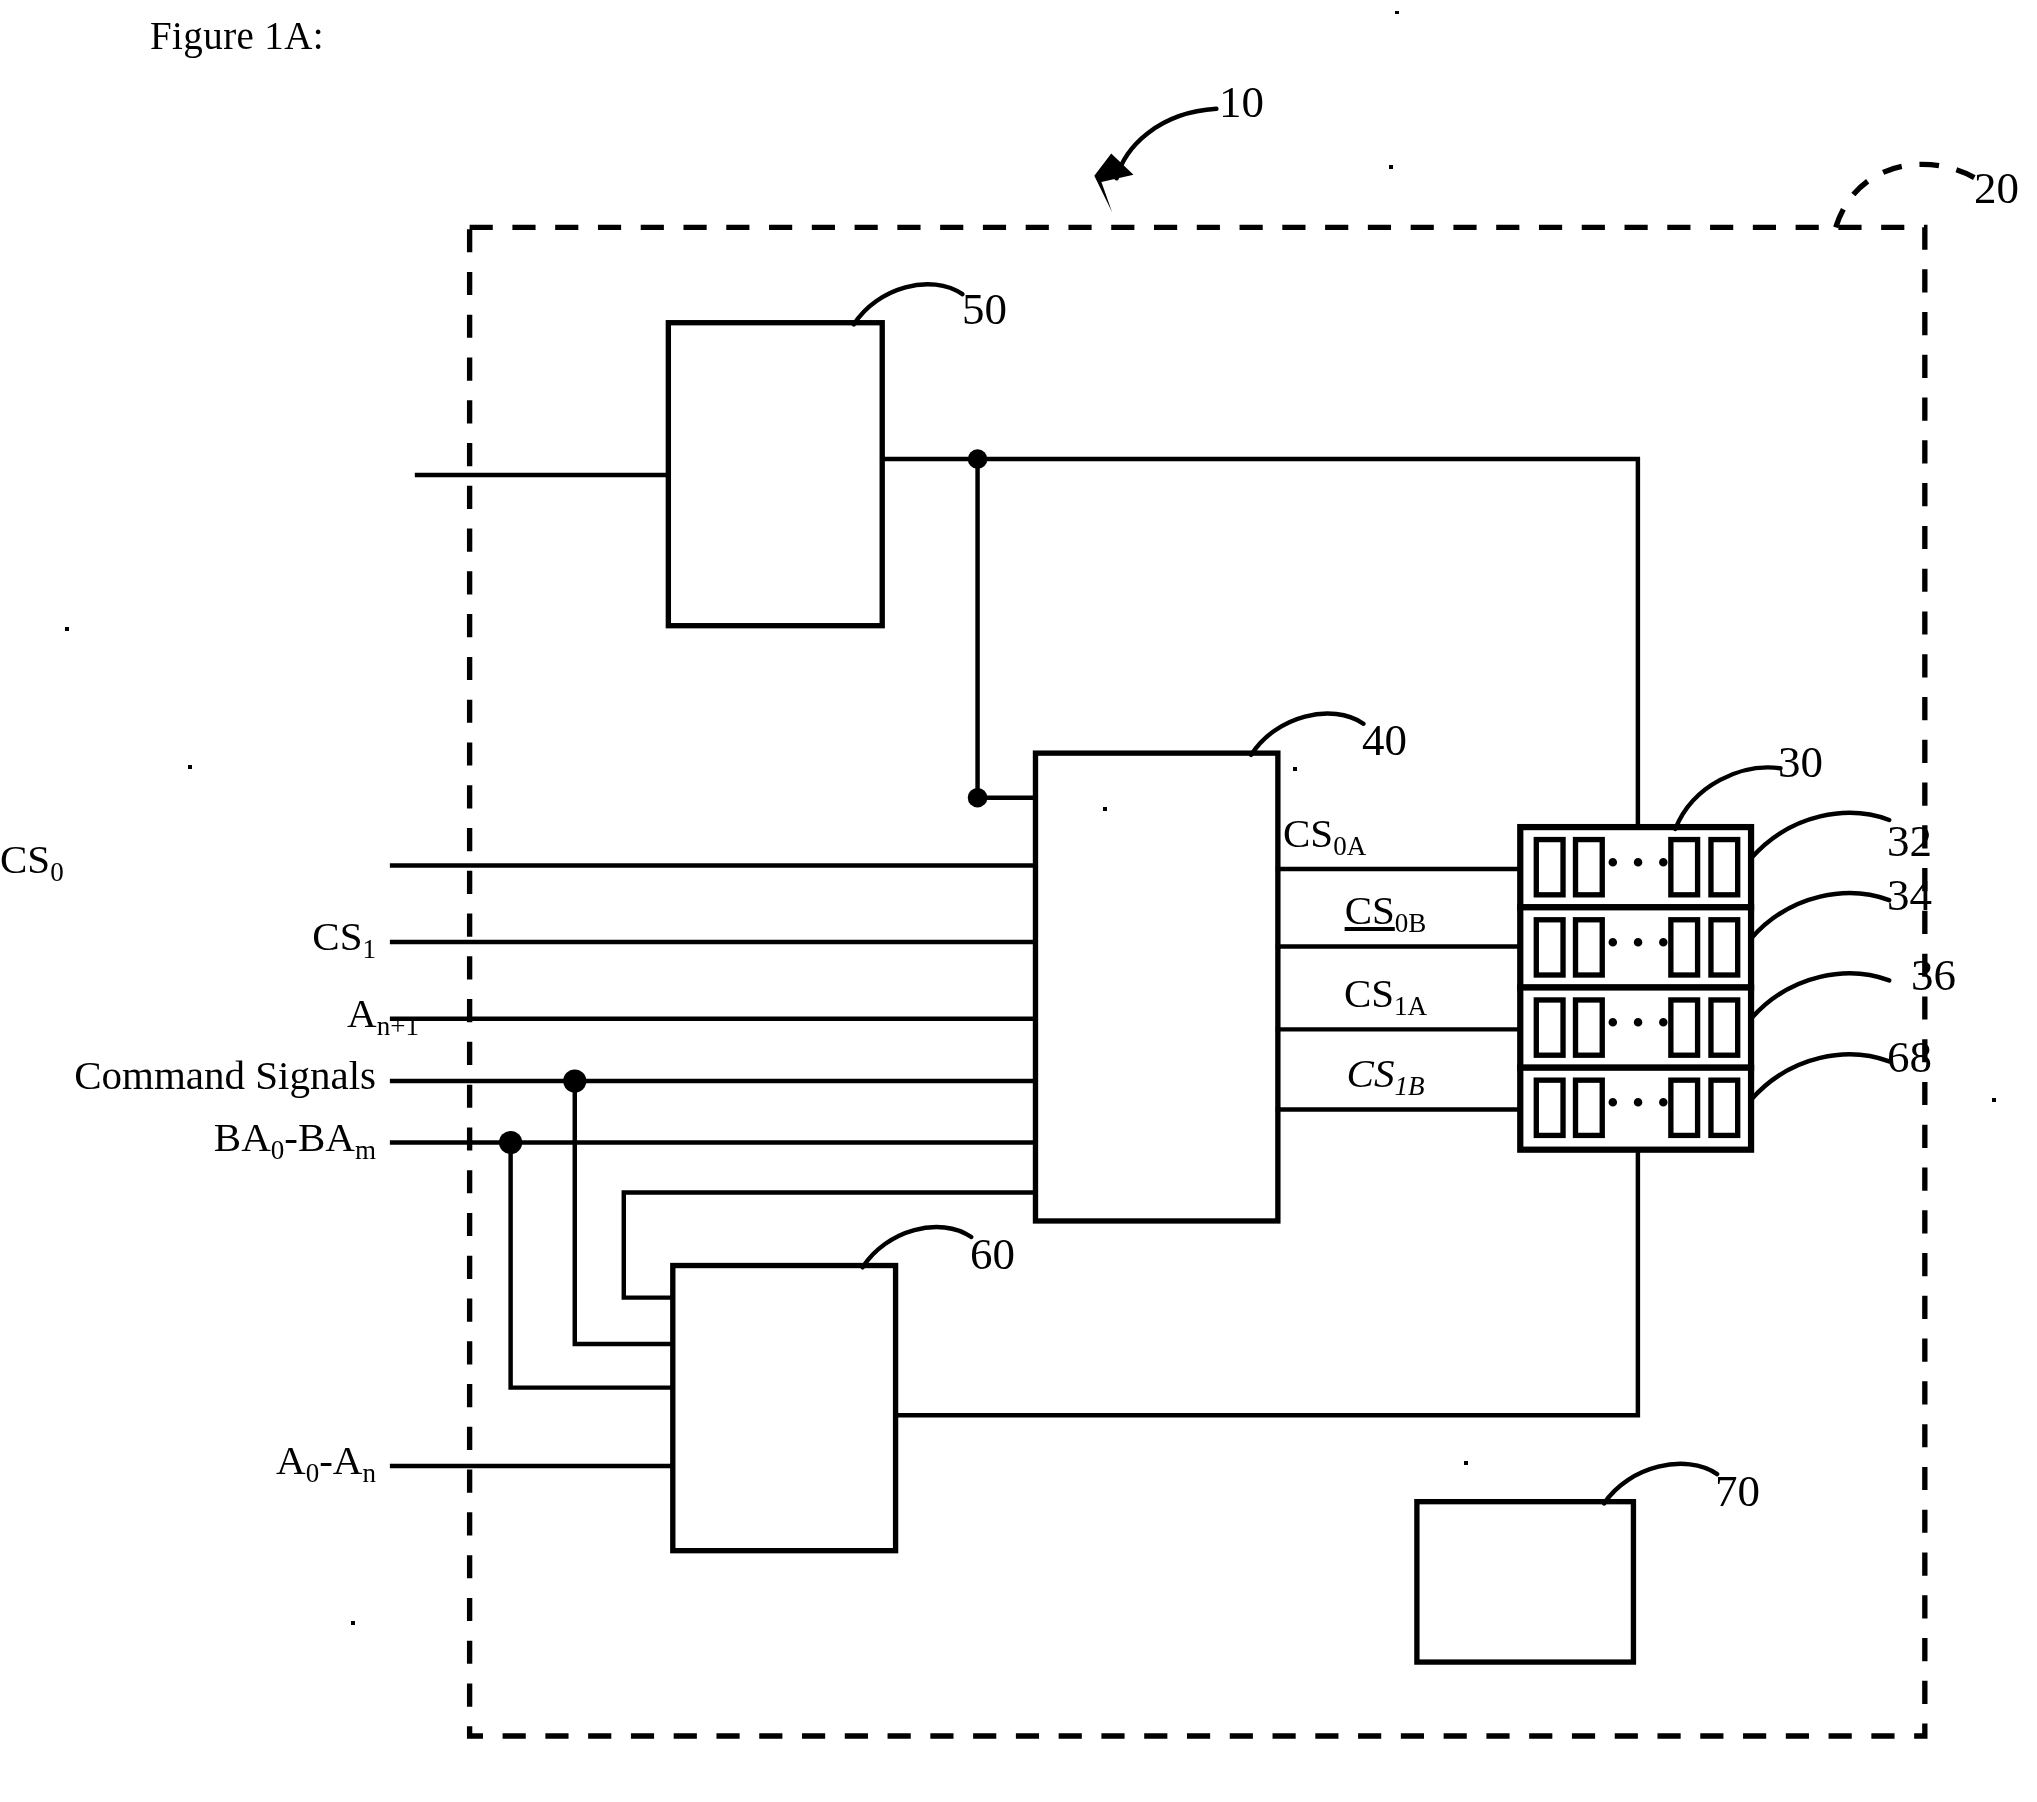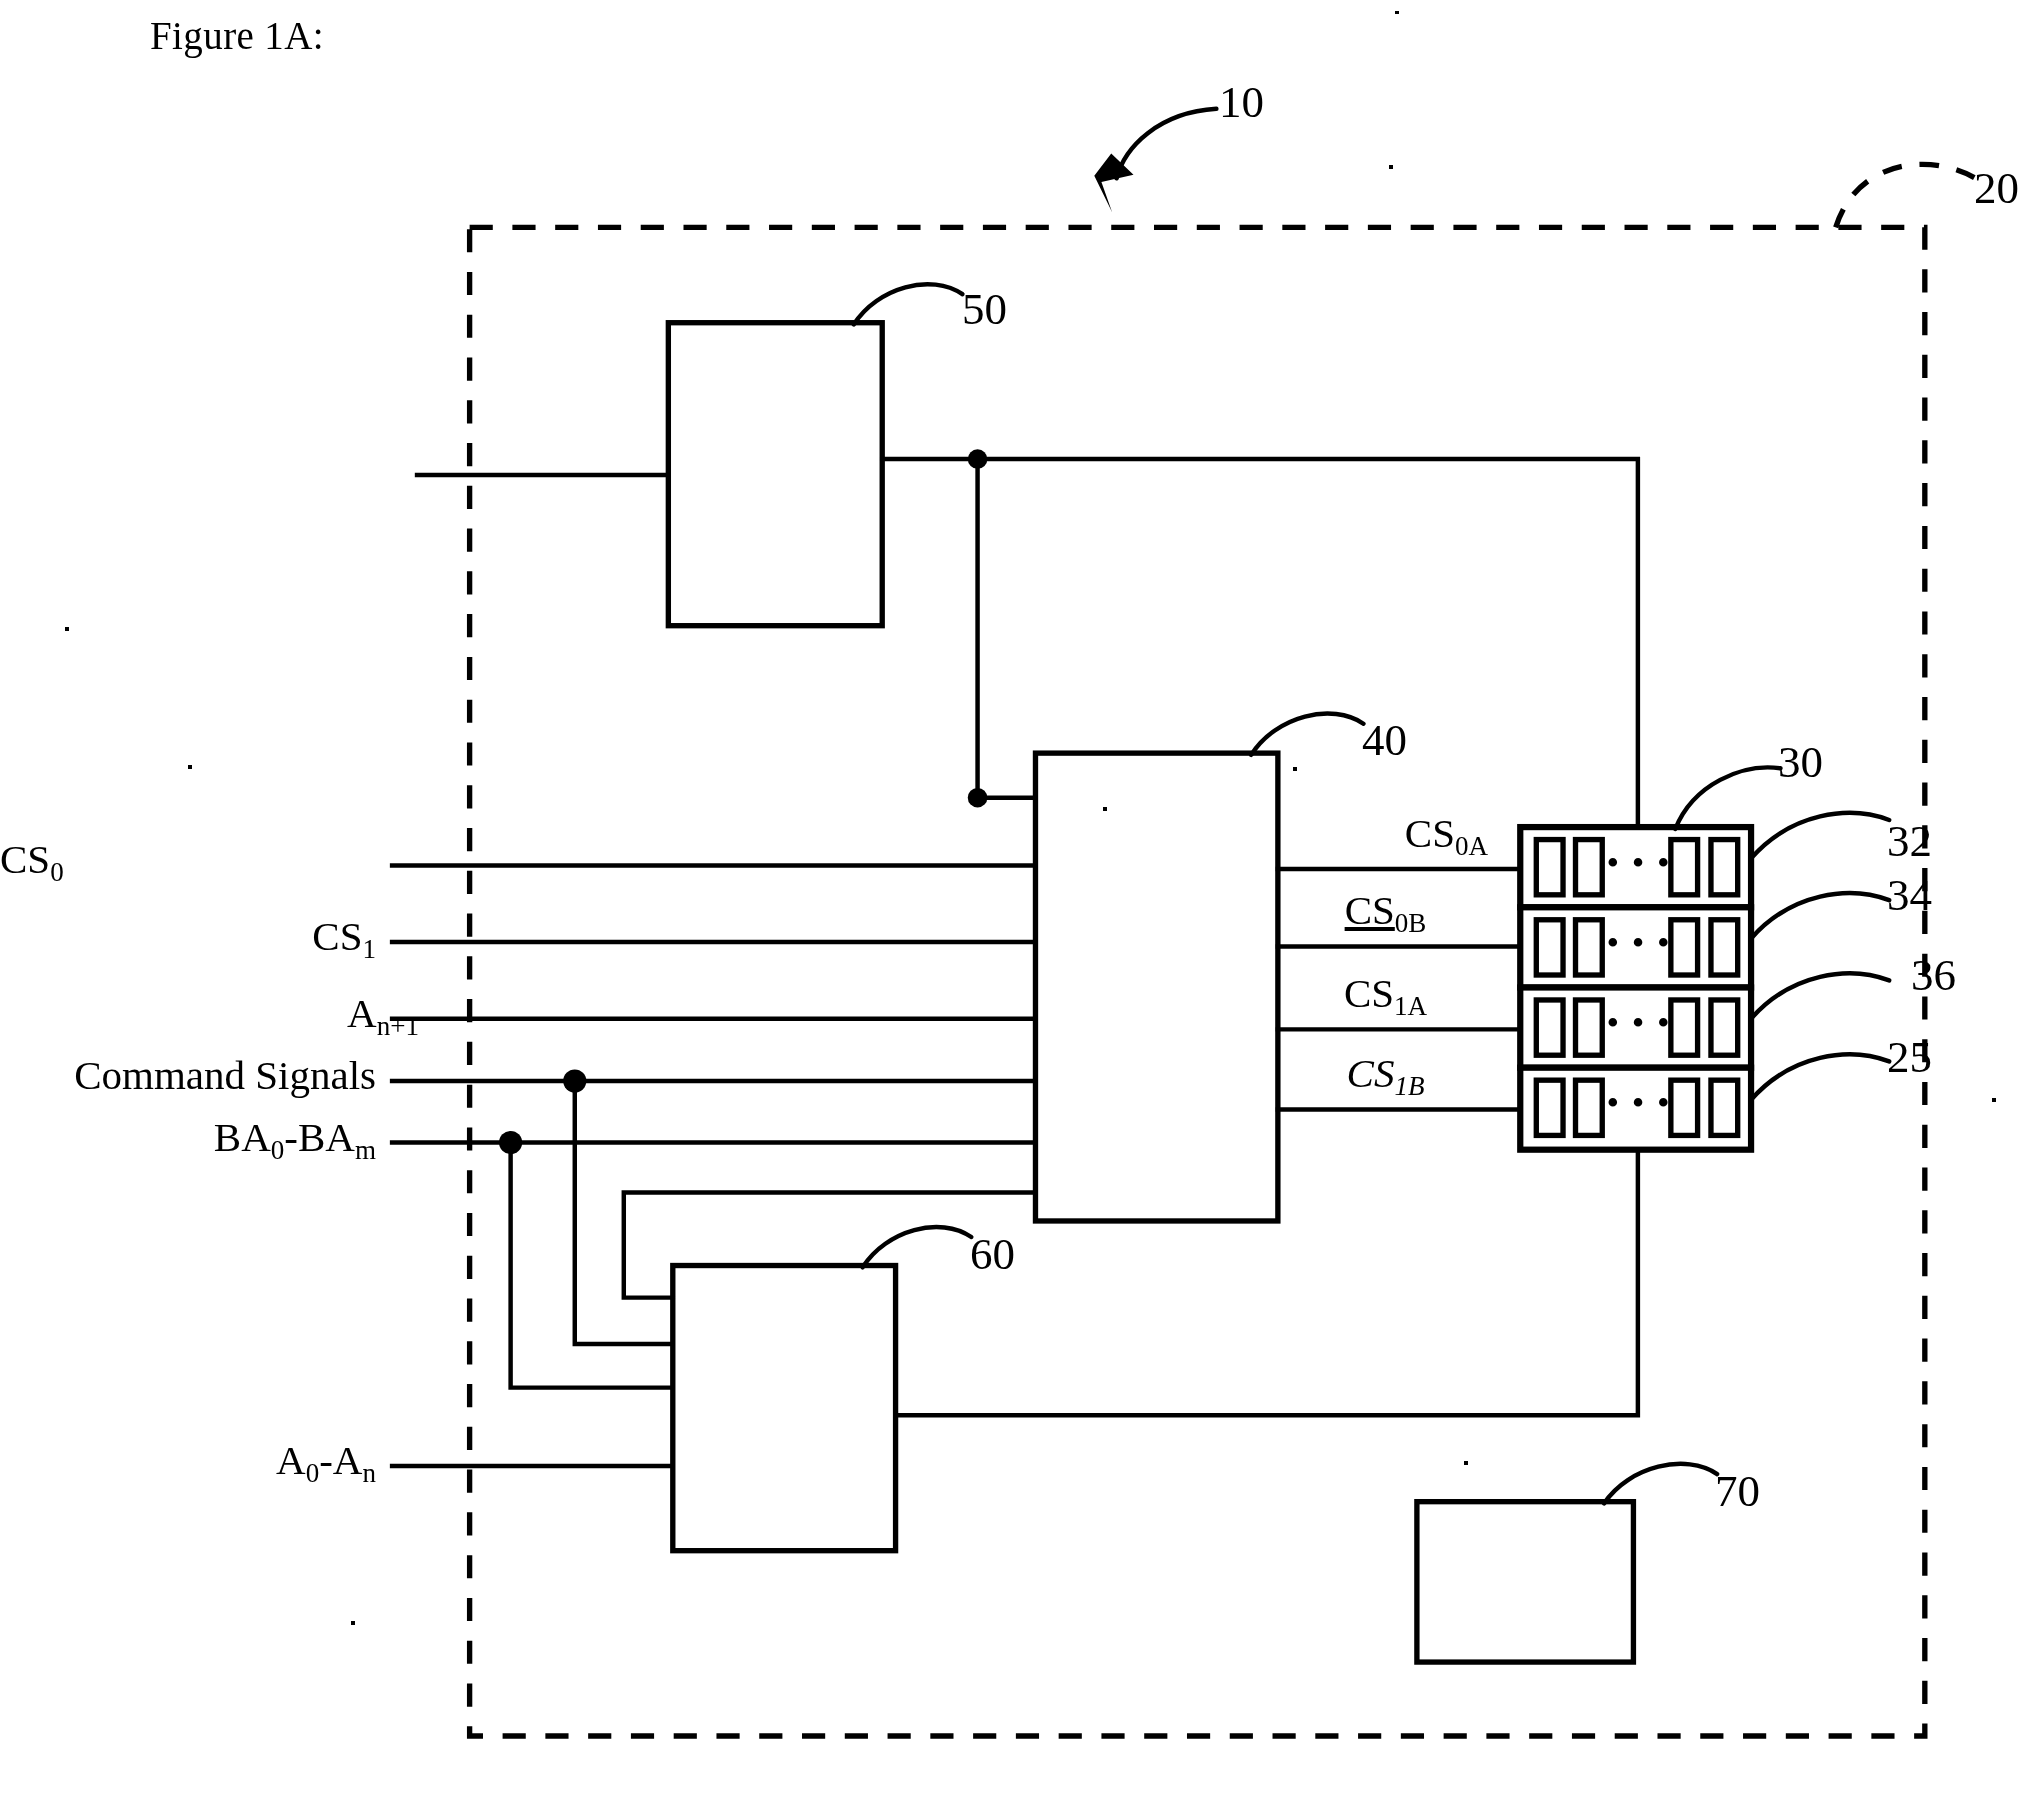--- a/index.html
+++ b/index.html
@@ -209,21 +209,21 @@
   <div class="lbl" style="left:0px; top:1055px; width:376px;">
     <span style="display:block; text-align:right;">Command Signals</span>
   </div>
   <div class="lbl" style="left:0px; top:1117px; width:376px;">
     <span style="display:block; text-align:right;"><span>BA</span><sub>0</sub><span>-BA</span><sub>m</sub></span>
   </div>
   <div class="lbl" style="left:0px; top:1440px; width:376px;">
     <span style="display:block; text-align:right;"><span>A</span><sub>0</sub><span>-A</span><sub>n</sub></span>
   </div>
 
-  <div class="lbl" style="left:1283px; top:813px; width:205px; text-align:right;">
+  <div class="lbl" style="left:1283px; top:813px; width:205px; text-align:left;">
     <span>CS</span><sub>0A</sub>
   </div>
   <div class="lbl" style="left:1283px; top:890px; width:205px; text-align:center;text-decoration:underline;">
     <span>CS</span><sub>0B</sub>
   </div>
   <div class="lbl" style="left:1283px; top:973px; width:205px; text-align:center;">
     <span>CS</span><sub>1A</sub>
   </div>
   <div class="lbl" style="left:1283px; top:1053px; width:205px; text-align:center;font-style:italic;">
     <span>CS</span><sub>1B</sub>
@@ -237,21 +237,21 @@
   <div class="refnum" style="left:1219px; top:80px;">10</div>
   <div class="refnum" style="left:1974px; top:166px;">20</div>
   <div class="refnum" style="left:962px; top:287px;">50</div>
   <div class="refnum" style="left:1362px; top:718px;">40</div>
   <div class="refnum" style="left:970px; top:1232px;">60</div>
   <div class="refnum" style="left:1715px; top:1469px;">70</div>
   <div class="refnum" style="left:1778px; top:740px;">30</div>
   <div class="refnum" style="left:1887px; top:793px;margin-top:26px;">32</div>
   <div class="refnum" style="left:1887px; top:873px;">34</div>
   <div class="refnum" style="left:1887px; top:953px;margin-left:24px;">36</div>
-  <div class="refnum" style="left:1887px; top:1035px;">25</div>
+  <div class="refnum" style="left:1887px; top:1035px;">68</div>
 
   <div class="speck" style="left:1395px; top:10.7px;"></div>
   <div class="speck" style="left:1389px; top:165px;"></div>
   <div class="speck" style="left:65px; top:627px;"></div>
   <div class="speck" style="left:188px; top:765px;"></div>
   <div class="speck" style="left:1293px; top:767px;"></div>
   <div class="speck" style="left:1103px; top:807px;"></div>
   <div class="speck" style="left:351px; top:1621px;"></div>
   <div class="speck" style="left:1464px; top:1461px;"></div>
   <div class="speck" style="left:1992px; top:1098px;"></div>

